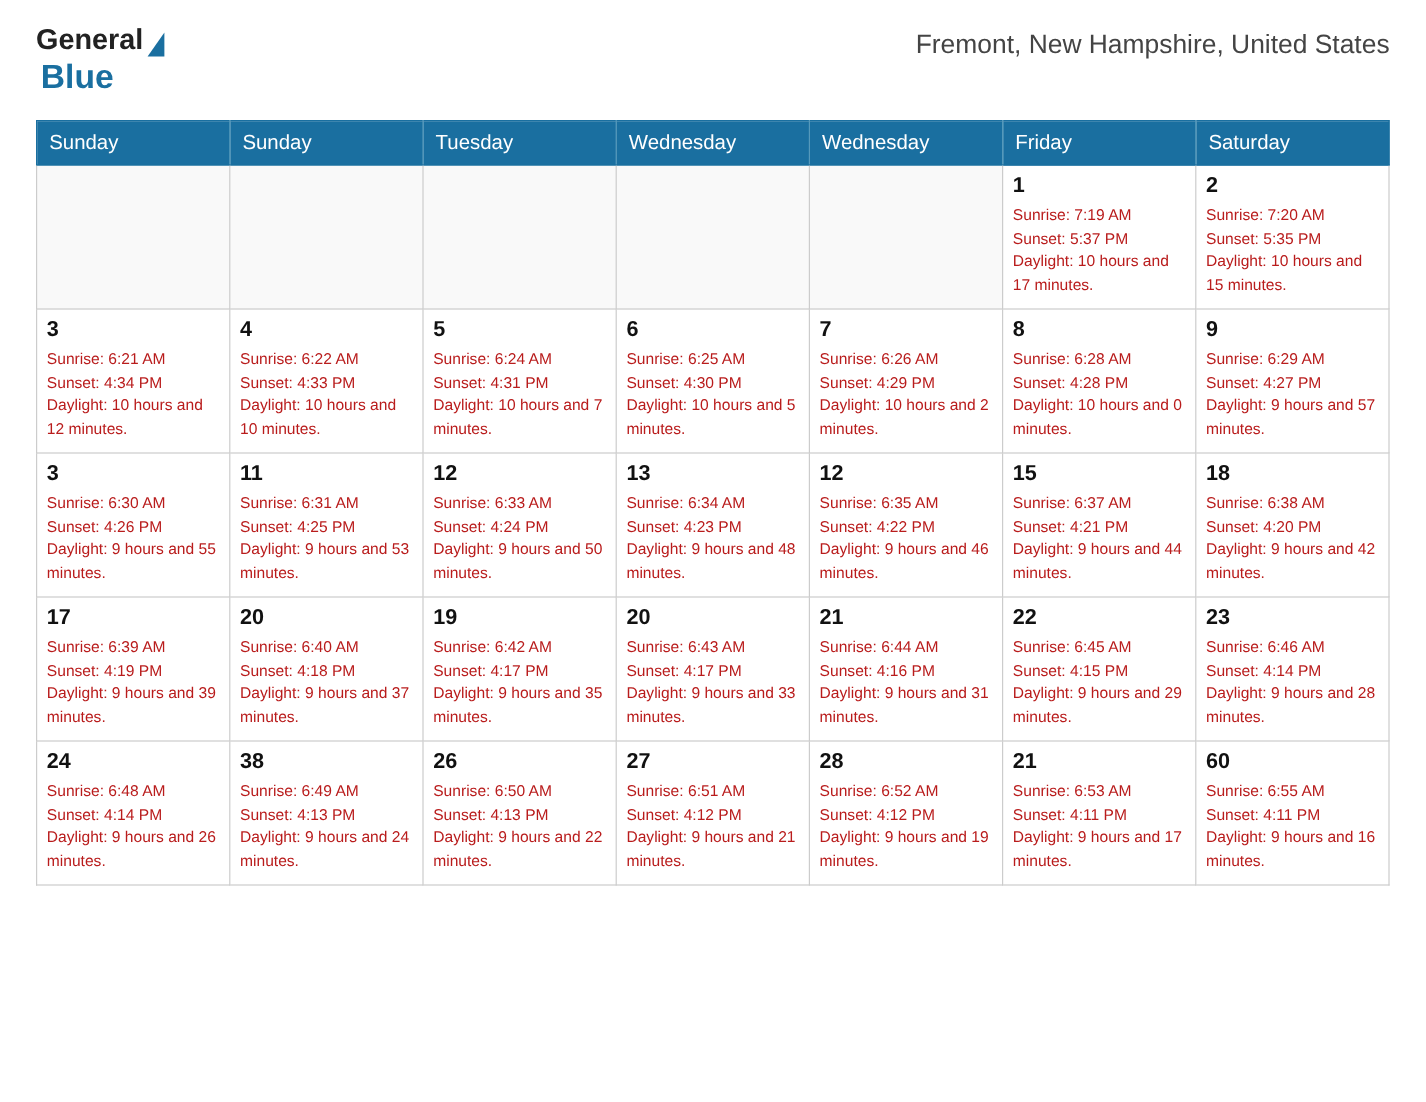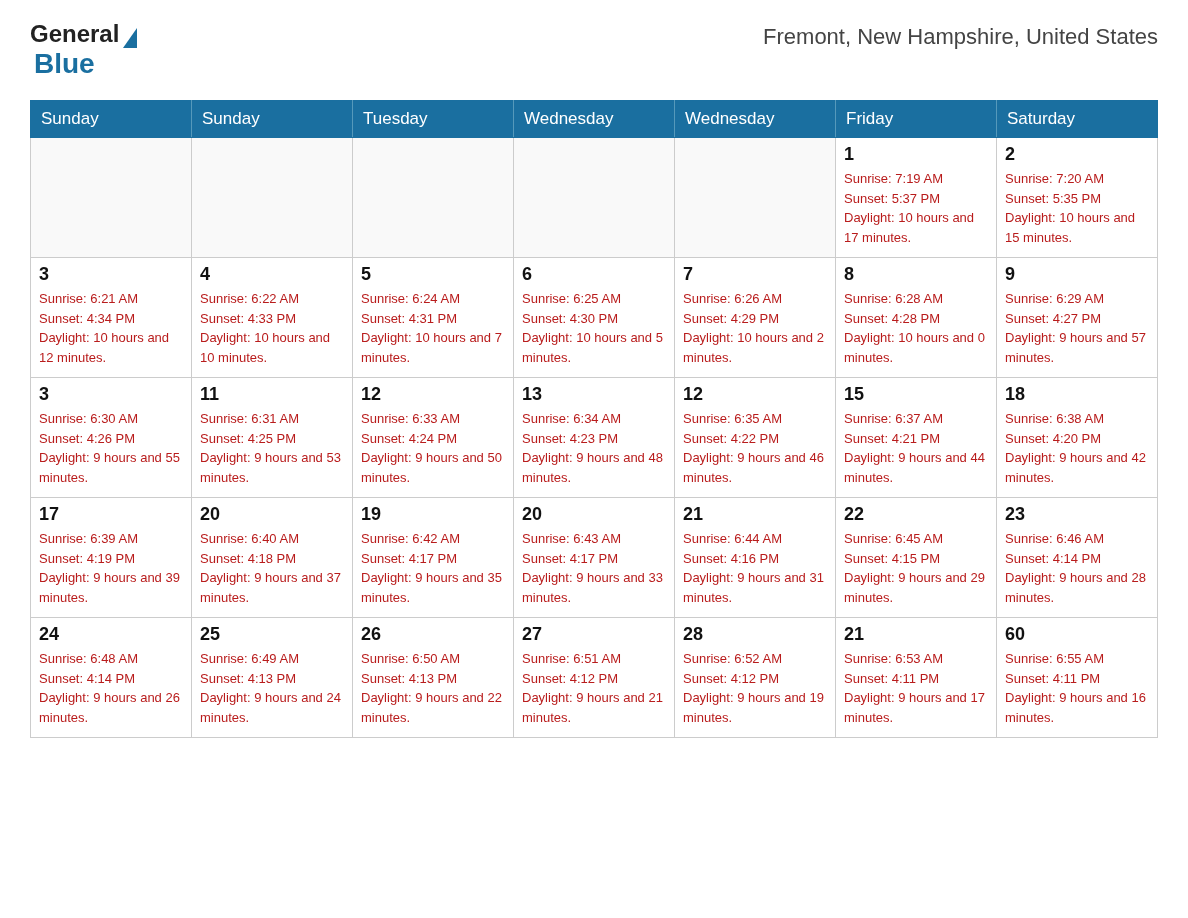--- a/index.html
+++ b/index.html
@@ -210,21 +210,21 @@
           <span class="day-num">23</span>
           <div class="day-info">Sunrise: 6:46 AM<br>Sunset: 4:14 PM<br>Daylight: 9 hours and 28 minutes.</div>
         </td>
       </tr>
       <tr>
         <td>
           <span class="day-num">24</span>
           <div class="day-info">Sunrise: 6:48 AM<br>Sunset: 4:14 PM<br>Daylight: 9 hours and 26 minutes.</div>
         </td>
         <td>
-          <span class="day-num">25</span>
+          <span class="day-num">38</span>
           <div class="day-info">Sunrise: 6:49 AM<br>Sunset: 4:13 PM<br>Daylight: 9 hours and 24 minutes.</div>
         </td>
         <td>
           <span class="day-num">26</span>
           <div class="day-info">Sunrise: 6:50 AM<br>Sunset: 4:13 PM<br>Daylight: 9 hours and 22 minutes.</div>
         </td>
         <td>
           <span class="day-num">27</span>
           <div class="day-info">Sunrise: 6:51 AM<br>Sunset: 4:12 PM<br>Daylight: 9 hours and 21 minutes.</div>
         </td>

